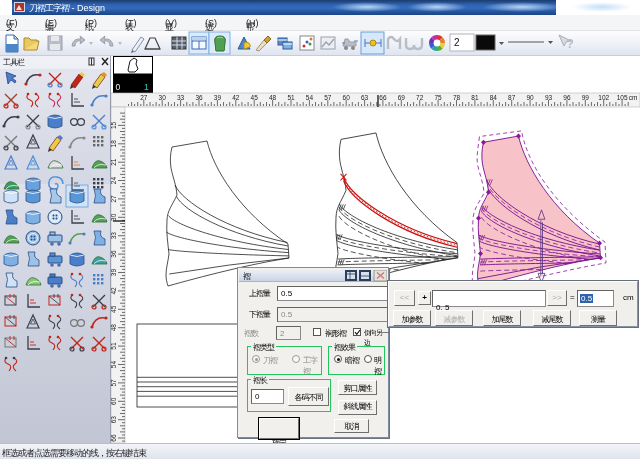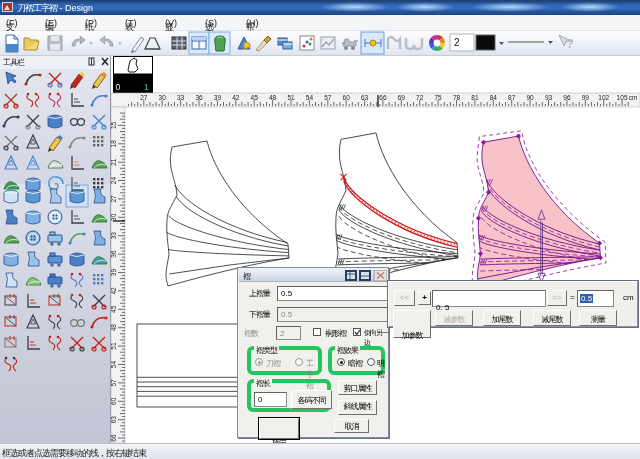--- a/index.html
+++ b/index.html
@@ -1,18 +1,18 @@
 <!DOCTYPE html>
 <html><head><meta charset="utf-8">
 <style>
 *{margin:0;padding:0;box-sizing:border-box}
 html,body{width:640px;height:459px;overflow:hidden;font-family:"Liberation Sans",sans-serif;}
 .abs{position:absolute}
 #app{position:relative;width:640px;height:459px;background:#fff}
-.tb{position:absolute;left:0;top:0;width:640px;height:15px;
+.tb{position:absolute;left:12px;top:0;width:544px;height:15px;
  background:linear-gradient(180deg,#1c3c6e 0%,#2f62ae 30%,#336cbd 55%,#26539c 78%,#1a4488 100%);}
 .tb .blob{position:absolute;top:2px;height:10px;border-radius:50%;
  background:radial-gradient(ellipse at center,rgba(190,220,250,.95),rgba(120,170,230,0) 70%);}
 .menu{position:absolute;left:0;top:15px;width:640px;height:16px;background:#f4f5f7;color:#1a1a1a;
  font-size:9px;border-bottom:1px solid #e3e4e8}
 .menu span{position:absolute;top:3px}
 .tbar{position:absolute;left:0;top:31px;width:640px;height:25px;
  background:linear-gradient(180deg,#fdfdfe,#eceff6 60%,#dfe4ef);border-bottom:1px solid #c4cad8}
 .status{position:absolute;left:0;top:443px;width:640px;height:16px;
  background:linear-gradient(180deg,#f2f4f8,#dfe3eb);border-top:1px solid #b9bfca;color:#222;font-size:9px}
@@ -22,21 +22,21 @@
 .ptitle{position:absolute;left:0;top:0;width:111px;height:13px;font-size:8px;color:#222}
 .dlg{position:absolute;left:237px;top:267px;width:152px;height:171px;background:#f1f0ec;
  border:1px solid #7d8aa0;box-shadow:1px 1px 0 #6a7284;font-size:8px;color:#000}
 .dlgtitle{position:absolute;left:1px;top:1px;width:148px;height:13px;
  background:linear-gradient(180deg,#eef2f8,#c9d4e4);border-bottom:1px solid #aab6c8}
 .fld{position:absolute;background:#fff;border:1px solid #8a8a8a;
  border-top-color:#636363;border-left-color:#636363;font-size:8px}
 .fldg{background:#f1f0ec;color:#8a8a8a}
 .btn{position:absolute;background:#f1f0ec;border:1px solid #6f6f6f;
  border-top-color:#fff;border-left-color:#fff;font-size:8px;text-align:center;color:#000}
-.gb{position:absolute;border:4px solid #22c55e;border-radius:6px}
+.gb{position:absolute;border:1px solid #22c55e;border-radius:0}
 .gb .cap{position:absolute;top:-5px;left:3px;background:#f1f0ec;padding:0 2px;font-size:8px}
 .cjk{letter-spacing:-1px}
 .calc{position:absolute;left:388px;top:281px;width:250px;height:46px;background:#f0efeb;
  border:1px solid #8a93a5;border-top-color:#fdfdfd;border-left-color:#fdfdfd;
  box-shadow:0 0 0 1px #666e7e;font-size:8px}
 </style></head><body>
 <div id="app">
 
 <div class="tb">
 <div class="blob" style="left:320px;width:70px"></div>
@@ -1061,21 +1061,21 @@
 <div class="btn" style="left:96px;top:151px;width:35px;height:14px;padding-top:1px"><span class="cjk">取消</span></div>
 </div>
 <div class="calc">
 <div class="btn" style="left:5px;top:8px;width:21px;height:16px;color:#aaa;padding-top:2px">&lt;&lt;</div>
 <div class="btn" style="left:29px;top:9px;width:13px;height:14px;font-weight:bold;padding-top:1px">+</div>
 <div class="fld" style="left:43px;top:8px;width:114px;height:17px;padding:12px 0 0 3px">0. 5</div>
 <div class="btn" style="left:158px;top:8px;width:20px;height:16px;color:#aaa;padding-top:2px">&gt;&gt;</div>
 <span class="abs" style="left:181px;top:11px">=</span>
 <div class="fld" style="left:188px;top:8px;width:37px;height:17px;padding:3px 0 0 2px"><span style="background:#2f62ad;color:#fff;padding:0 1px">0.5</span></div>
 <span class="abs" style="left:234px;top:11px">cm</span>
-<div class="btn" style="left:4px;top:28px;width:38px;height:28px;padding-top:19px"><span class="cjk">加参数</span></div>
+<div class="btn" style="left:4px;top:28px;width:38px;height:16px;padding-top:3px"><span class="cjk">加参数</span></div>
 <div class="btn" style="left:46px;top:28px;width:38px;height:16px;color:#aaa;padding-top:3px"><span class="cjk">减参数</span></div>
 <div class="btn" style="left:94px;top:28px;width:38px;height:16px;padding-top:3px"><span class="cjk">加尾数</span></div>
 <div class="btn" style="left:144px;top:28px;width:38px;height:16px;padding-top:3px"><span class="cjk">减尾数</span></div>
 <div class="btn" style="left:190px;top:28px;width:38px;height:16px;padding-top:3px"><span class="cjk">测量</span></div>
 </div>
 <div class="status">
       <span class="cjk" style="position:absolute;left:2px;top:3px">框选或者点选需要移动的线，按右键结束</span>
     </div>
 </div>
 </body></html>

